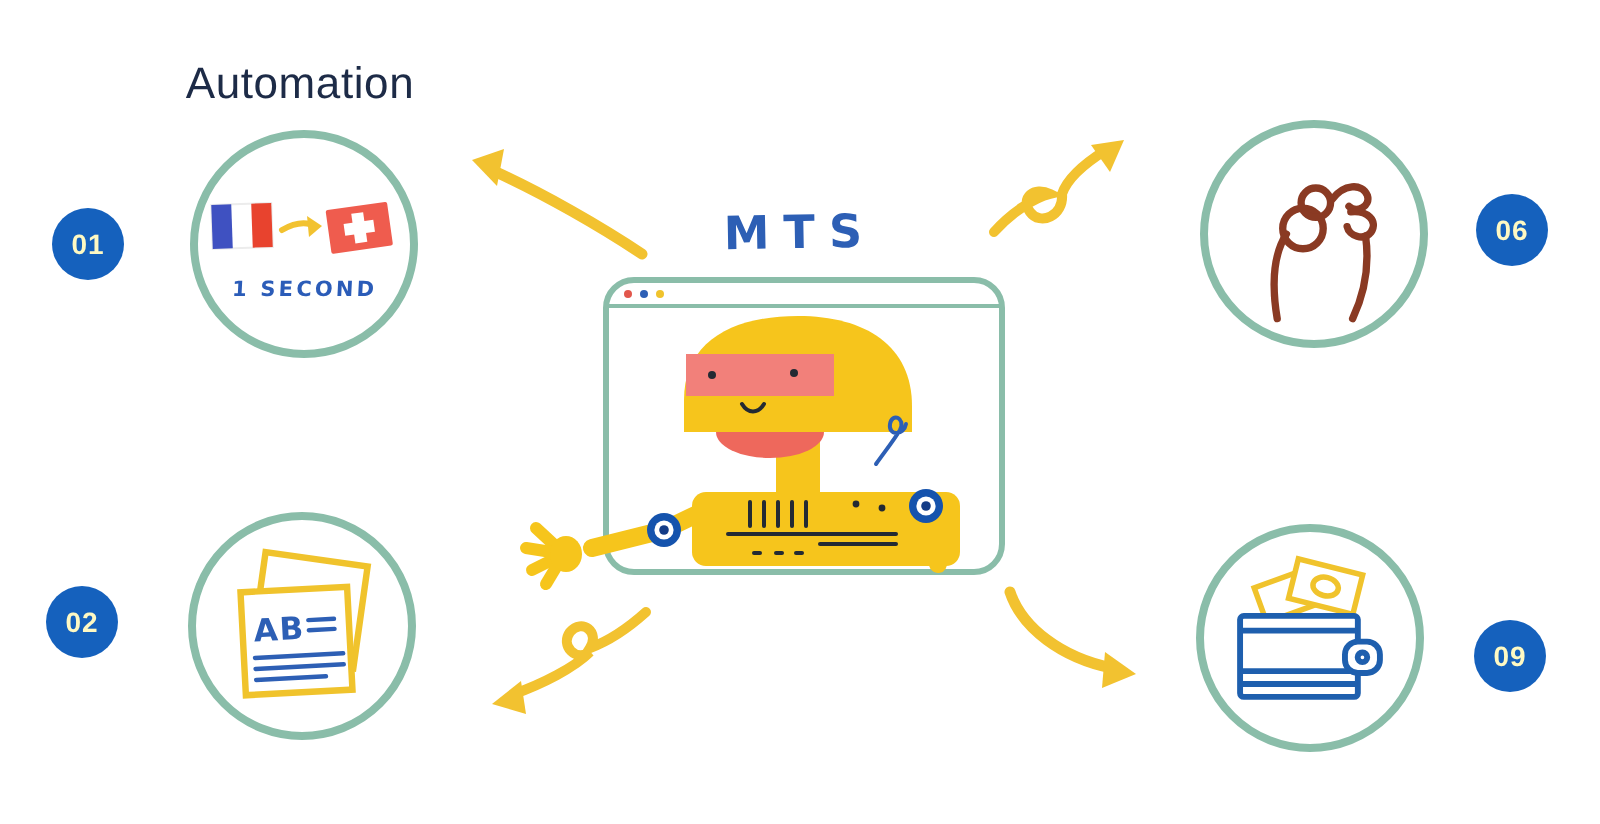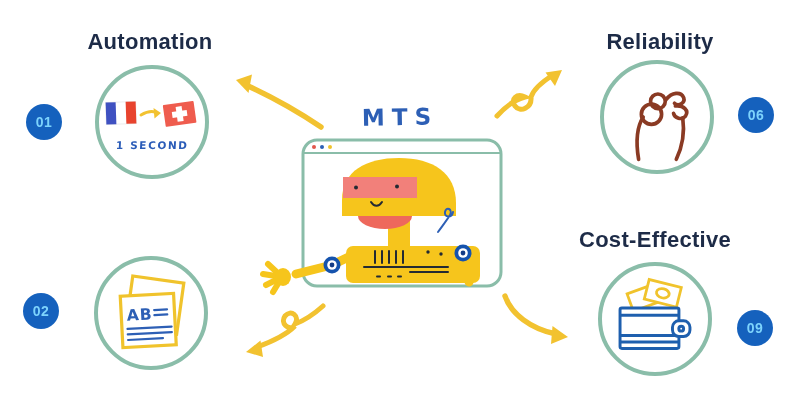--- a/index.html
+++ b/index.html
@@ -1,41 +1,39 @@
 <!DOCTYPE html>
 <html><head>
 <meta charset="utf-8">
 <style>
   html,body{margin:0;padding:0;background:#fff;}
   .canvas{position:relative;width:800px;height:412px;background:#ffffff;overflow:hidden;
           font-family:"Liberation Sans",sans-serif;}
-  .heading{position:absolute;font-size:22px;font-weight:700;color:#1d2b47;
+  .heading{position:absolute;font-size:22px;font-weight:400;color:#1d2b47;
            text-align:center;letter-spacing:.3px;}
   .circle{position:absolute;width:114px;height:114px;border:4px solid #8abda9;border-radius:50%;
           box-sizing:border-box;background:#fff;display:flex;flex-direction:column;
           align-items:center;justify-content:center;}
-  .badge{position:absolute;width:36px;height:36px;border-radius:50%;background:#1561bd;color:#7dd3fc;
+  .badge{position:absolute;width:36px;height:36px;border-radius:50%;background:#1561bd;color:#fef9c3;
          font-weight:700;font-size:14px;display:flex;align-items:center;justify-content:center;
          letter-spacing:.5px;}
   .mts{position:absolute;left:339px;top:104px;width:122px;text-align:center;font-size:23px;
        font-weight:700;color:#2d5fb5;letter-spacing:7px;transform:rotate(-1deg);
        font-family:"DejaVu Sans",sans-serif;}
   .caption{font-size:10.5px;font-weight:700;color:#2b5cb8;letter-spacing:1.6px;margin-top:6px;
            transform:skewX(-3deg);font-family:"DejaVu Sans",sans-serif;white-space:nowrap;}
   svg{display:block;}
   .abtext{font:bold 17px "DejaVu Sans",sans-serif;fill:#2d5fb5;letter-spacing:1px;}
 </style>
 </head>
 <body>
 
 <div class="canvas">
 
   <div class="heading" style="left:40px;top:29px;width:220px;">Automation</div>
-  <div class="heading" style="left:550px;top:29px;width:220px;">Reliability</div>
-  <div class="heading" style="left:545px;top:227px;width:220px;">Cost-Effective</div>
 
   <div class="badge" style="left:26px;top:104px;">01</div>
   <div class="badge" style="left:23px;top:293px;">02</div>
   <div class="badge" style="left:738px;top:97px;">06</div>
   <div class="badge" style="left:737px;top:310px;">09</div>
 
   <div class="mts">MTS</div>
 
   <div class="circle" style="left:95px;top:65px;">
     <svg width="96" height="40" viewBox="0 0 96 40">

